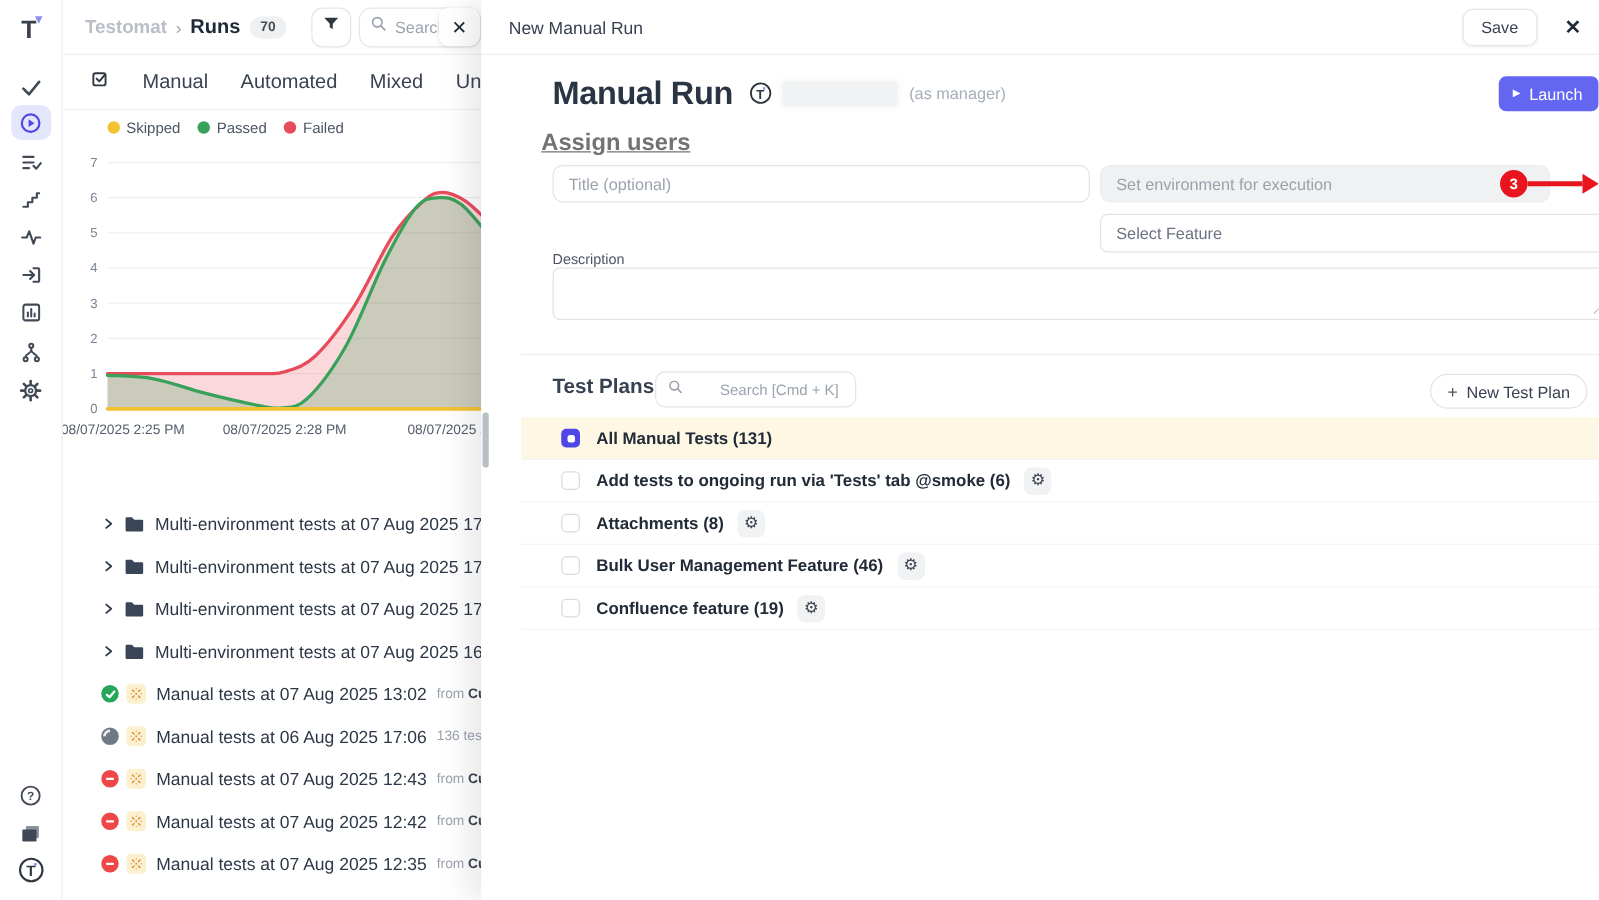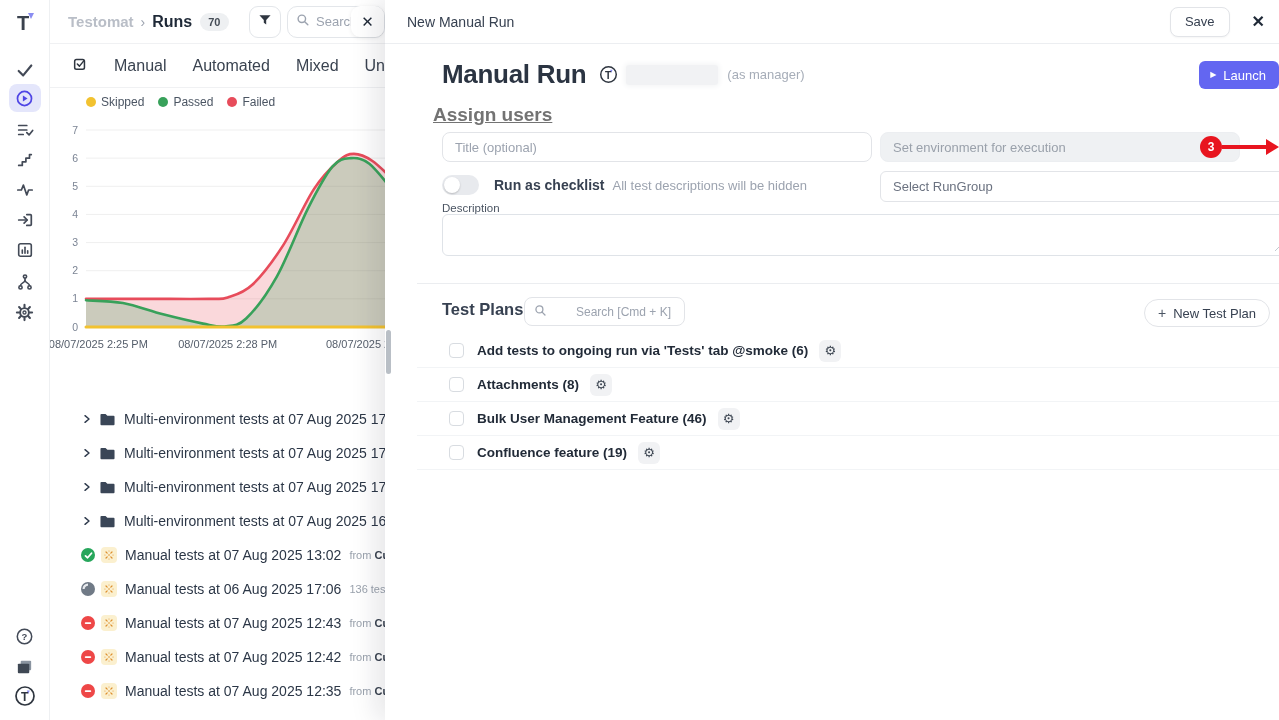--- a/index.html
+++ b/index.html
@@ -487,29 +487,22 @@
       <input class="title-input" placeholder="Title (optional)" style="">
       <input class="env-input" placeholder="Set environment for execution" style="">
       <div class="plus-btn">+</div>
 
       <div class="annotation">
         <span class="ann-badge">3</span>
         <span class="ann-line"></span>
         <span class="ann-head"></span>
       </div>
 
-      <div class="toggle-row">
-        <div class="toggle">
-            <div class="knob"></div>
-          </div>
-        <span class="toggle-label">Run as checklist</span>
-        <span class="toggle-helper">All test descriptions will be hidden</span>
-      </div>
       <div class="rungroup">
-        <span>Select RunGroup</span>
+        <span>Select Feature</span>
         <span class="caret">▼</span>
       </div>
 
       <div class="desc-label">Description</div>
       <div class="desc-area">
         <svg width="9" height="9" viewBox="0 0 9 9">
             <g stroke="#c3c9d1" stroke-width="1">
               <line x1="1" y1="8" x2="8" y2="1"></line>
               <line x1="5" y1="8" x2="8" y2="5"></line>
             </g>
@@ -525,20 +518,26 @@
               <line x1="11.2" y1="11.2" x2="15.2" y2="15.2"></line>
             </svg></span>
         <input placeholder="Search [Cmd + K]" style="">
       </div>
       <div class="new-plan-btn">
         <span class="plus">+</span>
         <span>New Test Plan</span>
       </div>
 
       <div class="plan-list">
+        <div class="plan-row selected">
+          <span class="pl-check on">
+              <span class="dot"></span>
+            </span>
+          <span class="lbl">All Manual Tests (131)</span>
+        </div>
         <div class="plan-row">
           <span class="pl-check"></span>
           <span class="lbl">Add tests to ongoing run via 'Tests' tab @smoke (6)</span>
           <span class="gear-btn">⚙</span>
         </div>
         <div class="plan-row">
           <span class="pl-check"></span>
           <span class="lbl">Attachments (8)</span>
           <span class="gear-btn">⚙</span>
         </div>

